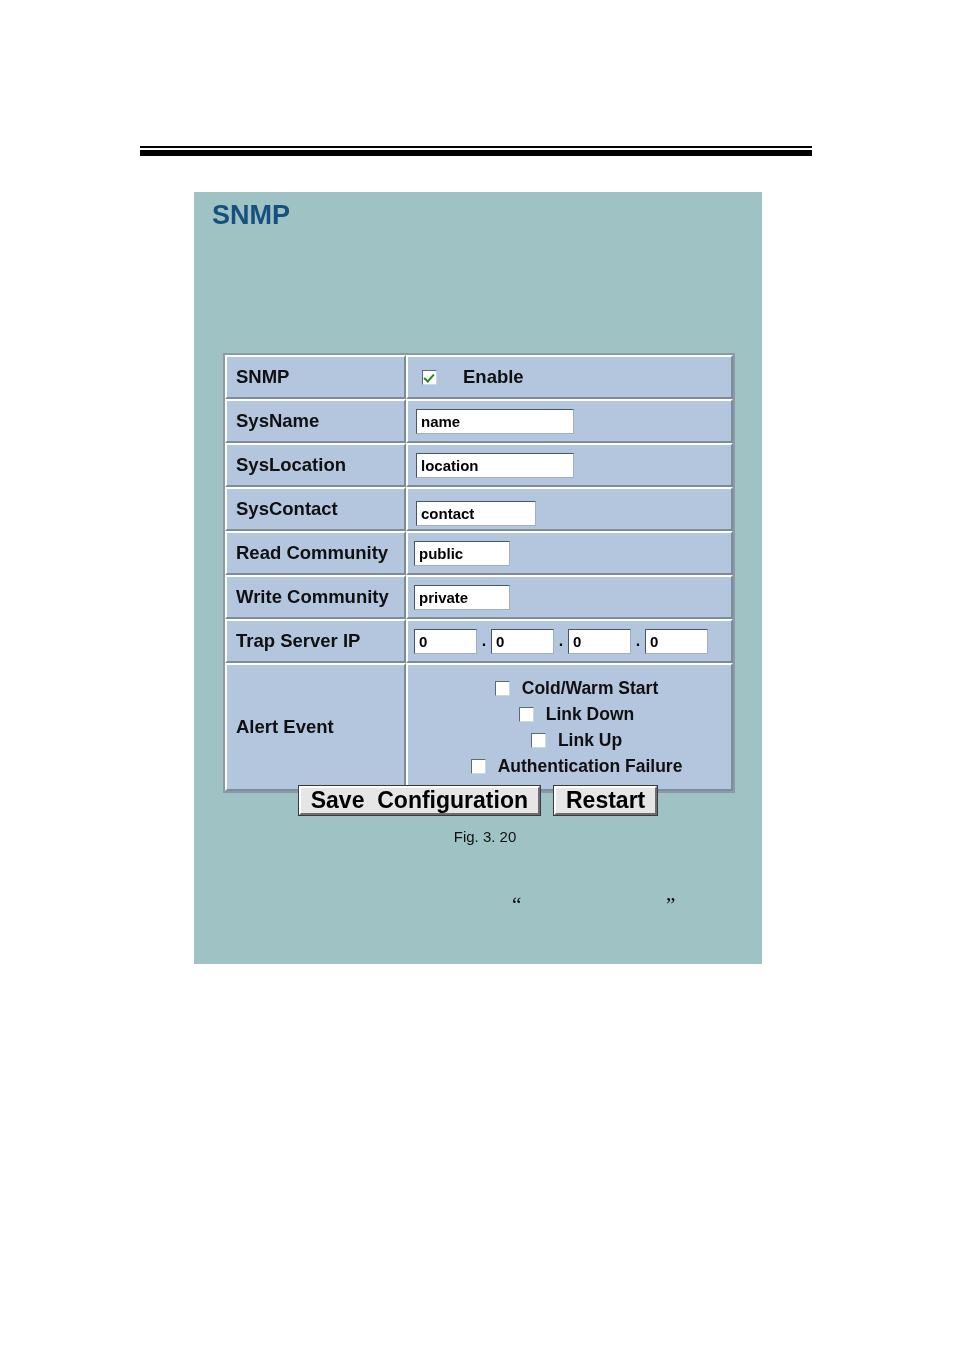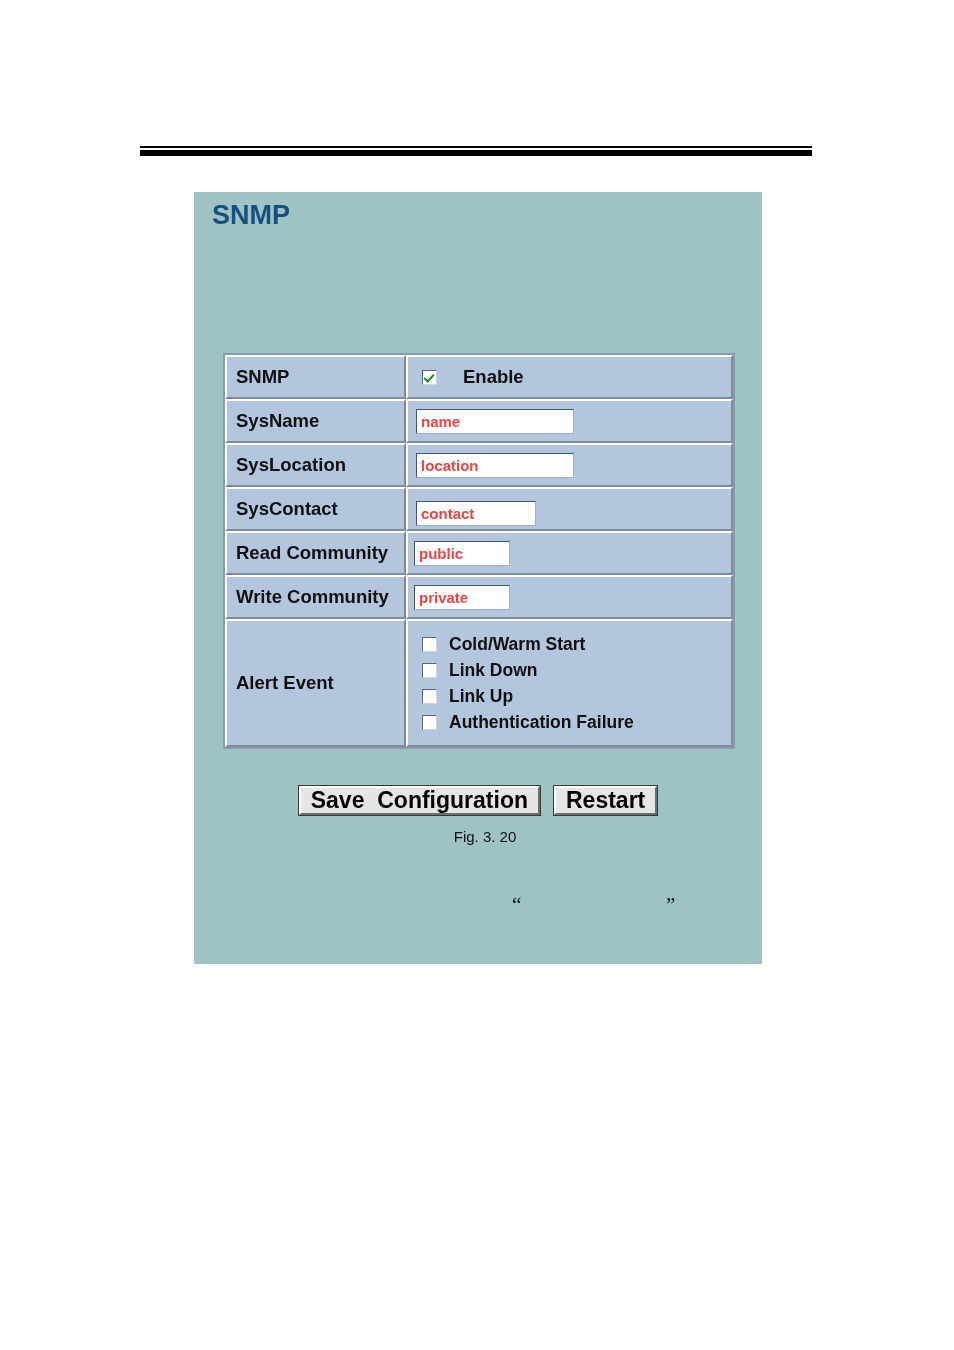--- a/index.html
+++ b/index.html
@@ -107,21 +107,21 @@
     background: #ffffff;
     border: 1px solid #46566a;
     border-right-color: #9fb0c4;
     border-bottom-color: #9fb0c4;
     box-sizing: border-box;
     height: 25px;
     line-height: 23px;
     font-family: "Liberation Sans", sans-serif;
     font-size: 15px;
     font-weight: bold;
-    color: #ef4444;
+    color: #000000;
     padding: 0 4px;
     vertical-align: middle;
   }
   .w-name { width: 158px; }
   .w-contact { width: 120px; margin-top: 8px; }
   .w-comm { width: 96px; }
   .w-oct { width: 63px; }
 
   .ip-row { padding-left: 6px !important; }
   .ip-dot {
@@ -174,20 +174,21 @@
   }
   .alert-lbl-cell {
     height: 112px;
   }
   .alert-item {
     display: block;
     margin: 0 0 1px 6px;
     height: 25px;
     line-height: 25px;
     white-space: nowrap;
+    text-align: center;
   }
   .alert-item .cbx { margin-right: 12px; }
   .alert-item span.txtlbl {
     font-size: 17.5px;
     font-weight: bold;
     color: #101010;
     vertical-align: middle;
   }
 
   
@@ -289,20 +290,26 @@
         </td>
       </tr>
 
       <tr>
         <td class="lbl-cell">Write Community</td>
         <td class="val-cell ip-row">
           <input class="txt w-comm" type="text" value="private" style="">
         </td>
       </tr>
 
+      <tr>
+        <td class="lbl-cell">Trap Server IP</td>
+        <td class="val-cell ip-row">
+          <input class="txt w-oct" type="text" value="0" style=""><span class="ip-dot">.</span><input class="txt w-oct" type="text" value="0" style=""><span class="ip-dot">.</span><input class="txt w-oct" type="text" value="0" style=""><span class="ip-dot">.</span><input class="txt w-oct" type="text" value="0" style="">
+        </td>
+      </tr>
 
       <tr>
         <td class="lbl-cell alert-lbl-cell">Alert Event</td>
         <td class="val-cell alert-cell">
           <label class="alert-item"><span class="cbx"></span><span class="txtlbl">Cold/Warm Start</span></label>
           <label class="alert-item"><span class="cbx"></span><span class="txtlbl">Link Down</span></label>
           <label class="alert-item"><span class="cbx"></span><span class="txtlbl">Link Up</span></label>
           <label class="alert-item"><span class="cbx"></span><span class="txtlbl">Authentication Failure</span></label>
         </td>
       </tr>

